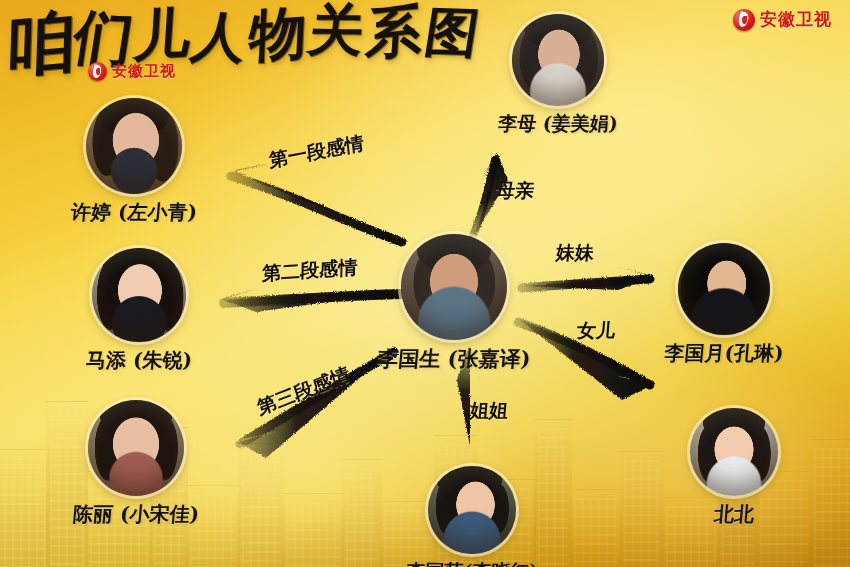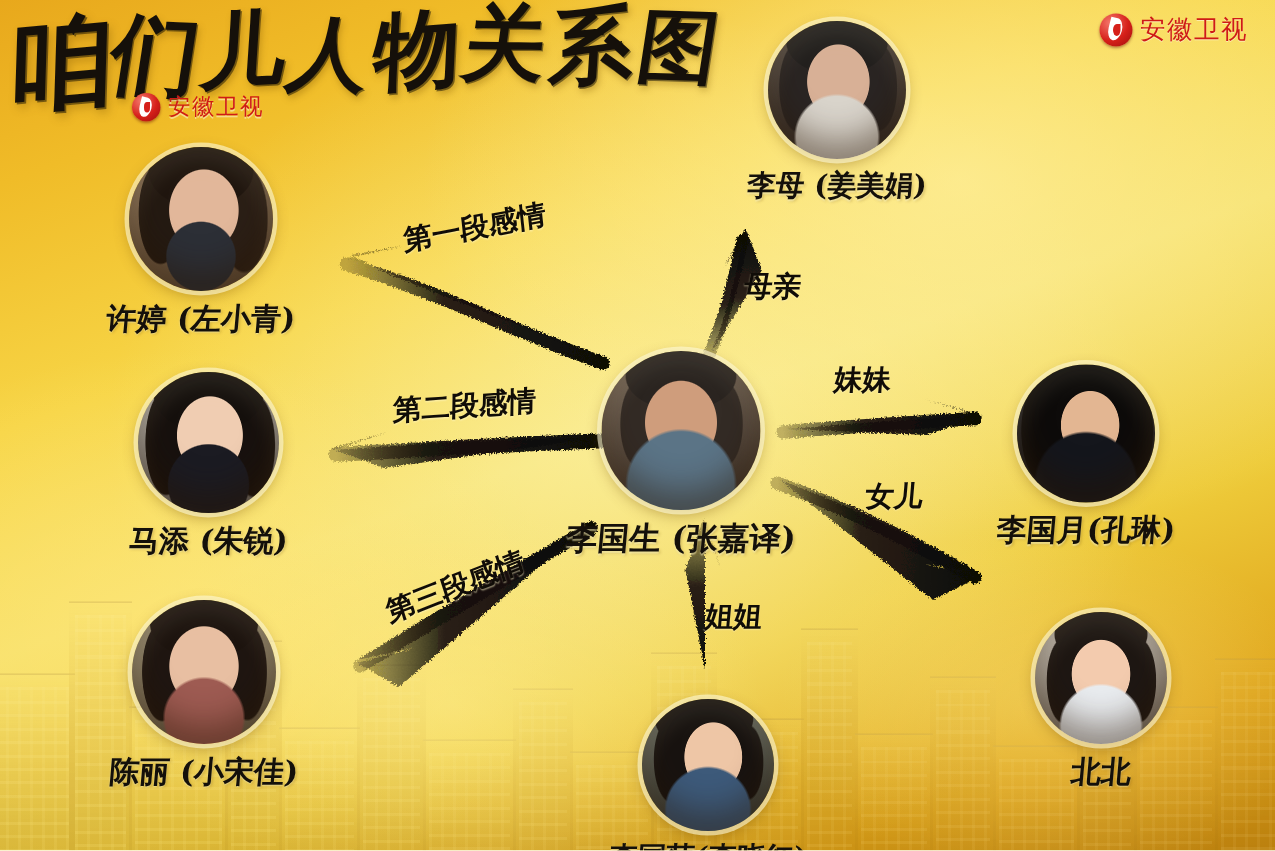--- a/index.html
+++ b/index.html
@@ -72,21 +72,21 @@
     width: 9px; height: 15px; border-radius: 0 50% 50% 50%;
     background: #fff; transform: rotate(14deg);
   }
   .logo-mark::after {
     content: ""; position: absolute; left: 9px; top: 7px;
     width: 5px; height: 8px; border-radius: 50% 0 50% 50%;
     background: #d6201a;
   }
   .logo-text {
     font-family: "DejaVu Sans", "Liberation Sans", sans-serif;
-    font-weight: 400; color: #cf1b16; font-size: 17px; letter-spacing: 1px;
+    font-weight: 700; color: #cf1b16; font-size: 17px; letter-spacing: 1px;
     text-shadow: 0 1px 0 rgba(255,255,255,.45);
     white-space: nowrap;
   }
   #logo-title { position: absolute; left: 88px; top: 62px; }
   #logo-title .logo-mark { width: 19px; height: 19px; }
   #logo-title .logo-mark::before { left: 5px; top: 3px; width: 8px; height: 13px; }
   #logo-title .logo-mark::after { left: 7.5px; top: 6px; width: 4.5px; height: 7px; }
   #logo-title .logo-text { font-size: 15px; }
   #logo-corner { position: absolute; right: 18px; top: 8px; }
 

